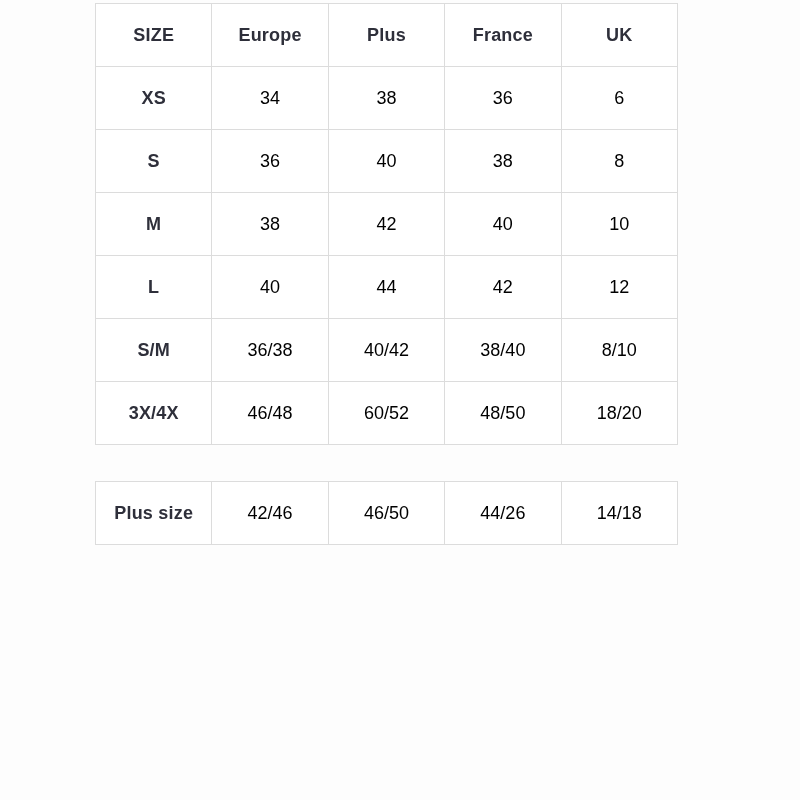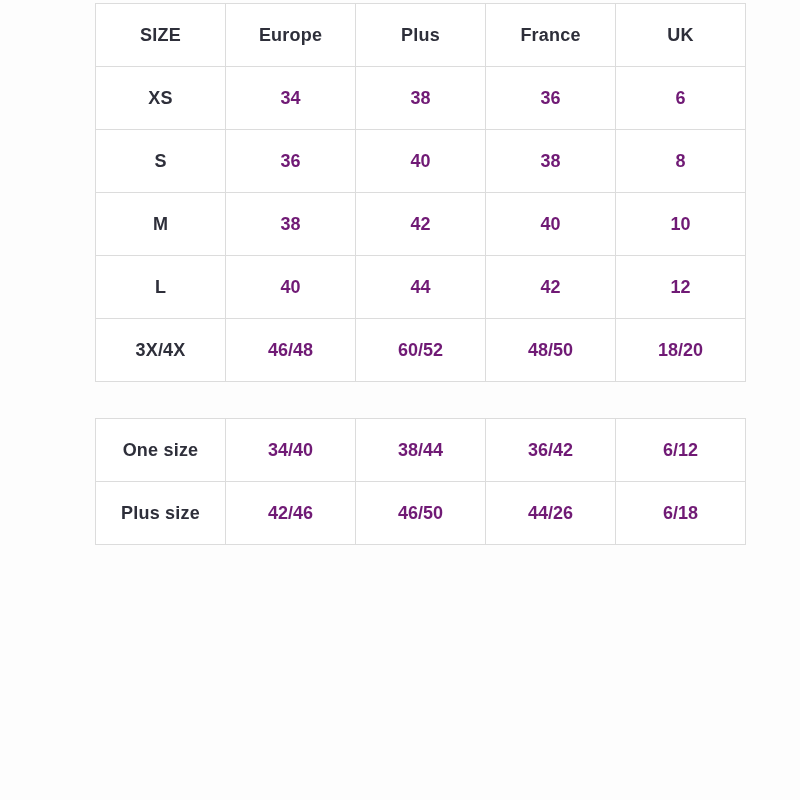--- a/index.html
+++ b/index.html
@@ -9,40 +9,40 @@
     background: #fdfdfd;
     font-family: "Liberation Sans", sans-serif;
     overflow: hidden;
   }
   .page {
     padding-top: 3px;
     padding-left: 95px;
   }
   table.size-table {
     border-collapse: collapse;
-    width: 651px;
+    width: 583px;
     table-layout: fixed;
     background: #ffffff;
   }
   .size-table th, .size-table td {
     border: 1px solid #dcdcdc;
     height: 62px;
     text-align: center;
     vertical-align: middle;
     font-size: 18px;
     padding: 0;
   }
   .size-table th {
     font-weight: 700;
     color: #2e2f3a;
     letter-spacing: 0.2px;
   }
   .size-table td {
-    font-weight: 700;
-    color: #701a75;
+    font-weight: 400;
+    color: #000000;
   }
   .table-gap { height: 36px; }
 </style>
 </head>
 <body>
 
 <div class="page">
   <table class="size-table" id="main-table">
       <thead>
         <tr>
@@ -76,40 +76,40 @@
           <td>10</td>
         </tr>
         <tr>
           <th>L</th>
           <td>40</td>
           <td>44</td>
           <td>42</td>
           <td>12</td>
         </tr>
         <tr>
+          <th>S/M</th>
+          <td>36/38</td>
+          <td>40/42</td>
+          <td>38/40</td>
+          <td>8/10</td>
+        </tr>
+        <tr>
           <th>3X/4X</th>
           <td>46/48</td>
           <td>60/52</td>
           <td>48/50</td>
           <td>18/20</td>
         </tr>
       </tbody>
     </table>
   <div class="table-gap"></div>
   <table class="size-table" id="extra-table">
       <tbody>
         <tr>
-          <th>One size</th>
-          <td>34/40</td>
-          <td>38/44</td>
-          <td>36/42</td>
-          <td>6/12</td>
-        </tr>
-        <tr>
           <th>Plus size</th>
           <td>42/46</td>
           <td>46/50</td>
           <td>44/26</td>
-          <td>6/18</td>
+          <td>14/18</td>
         </tr>
       </tbody>
     </table>
 </div>
 
 </body></html>

